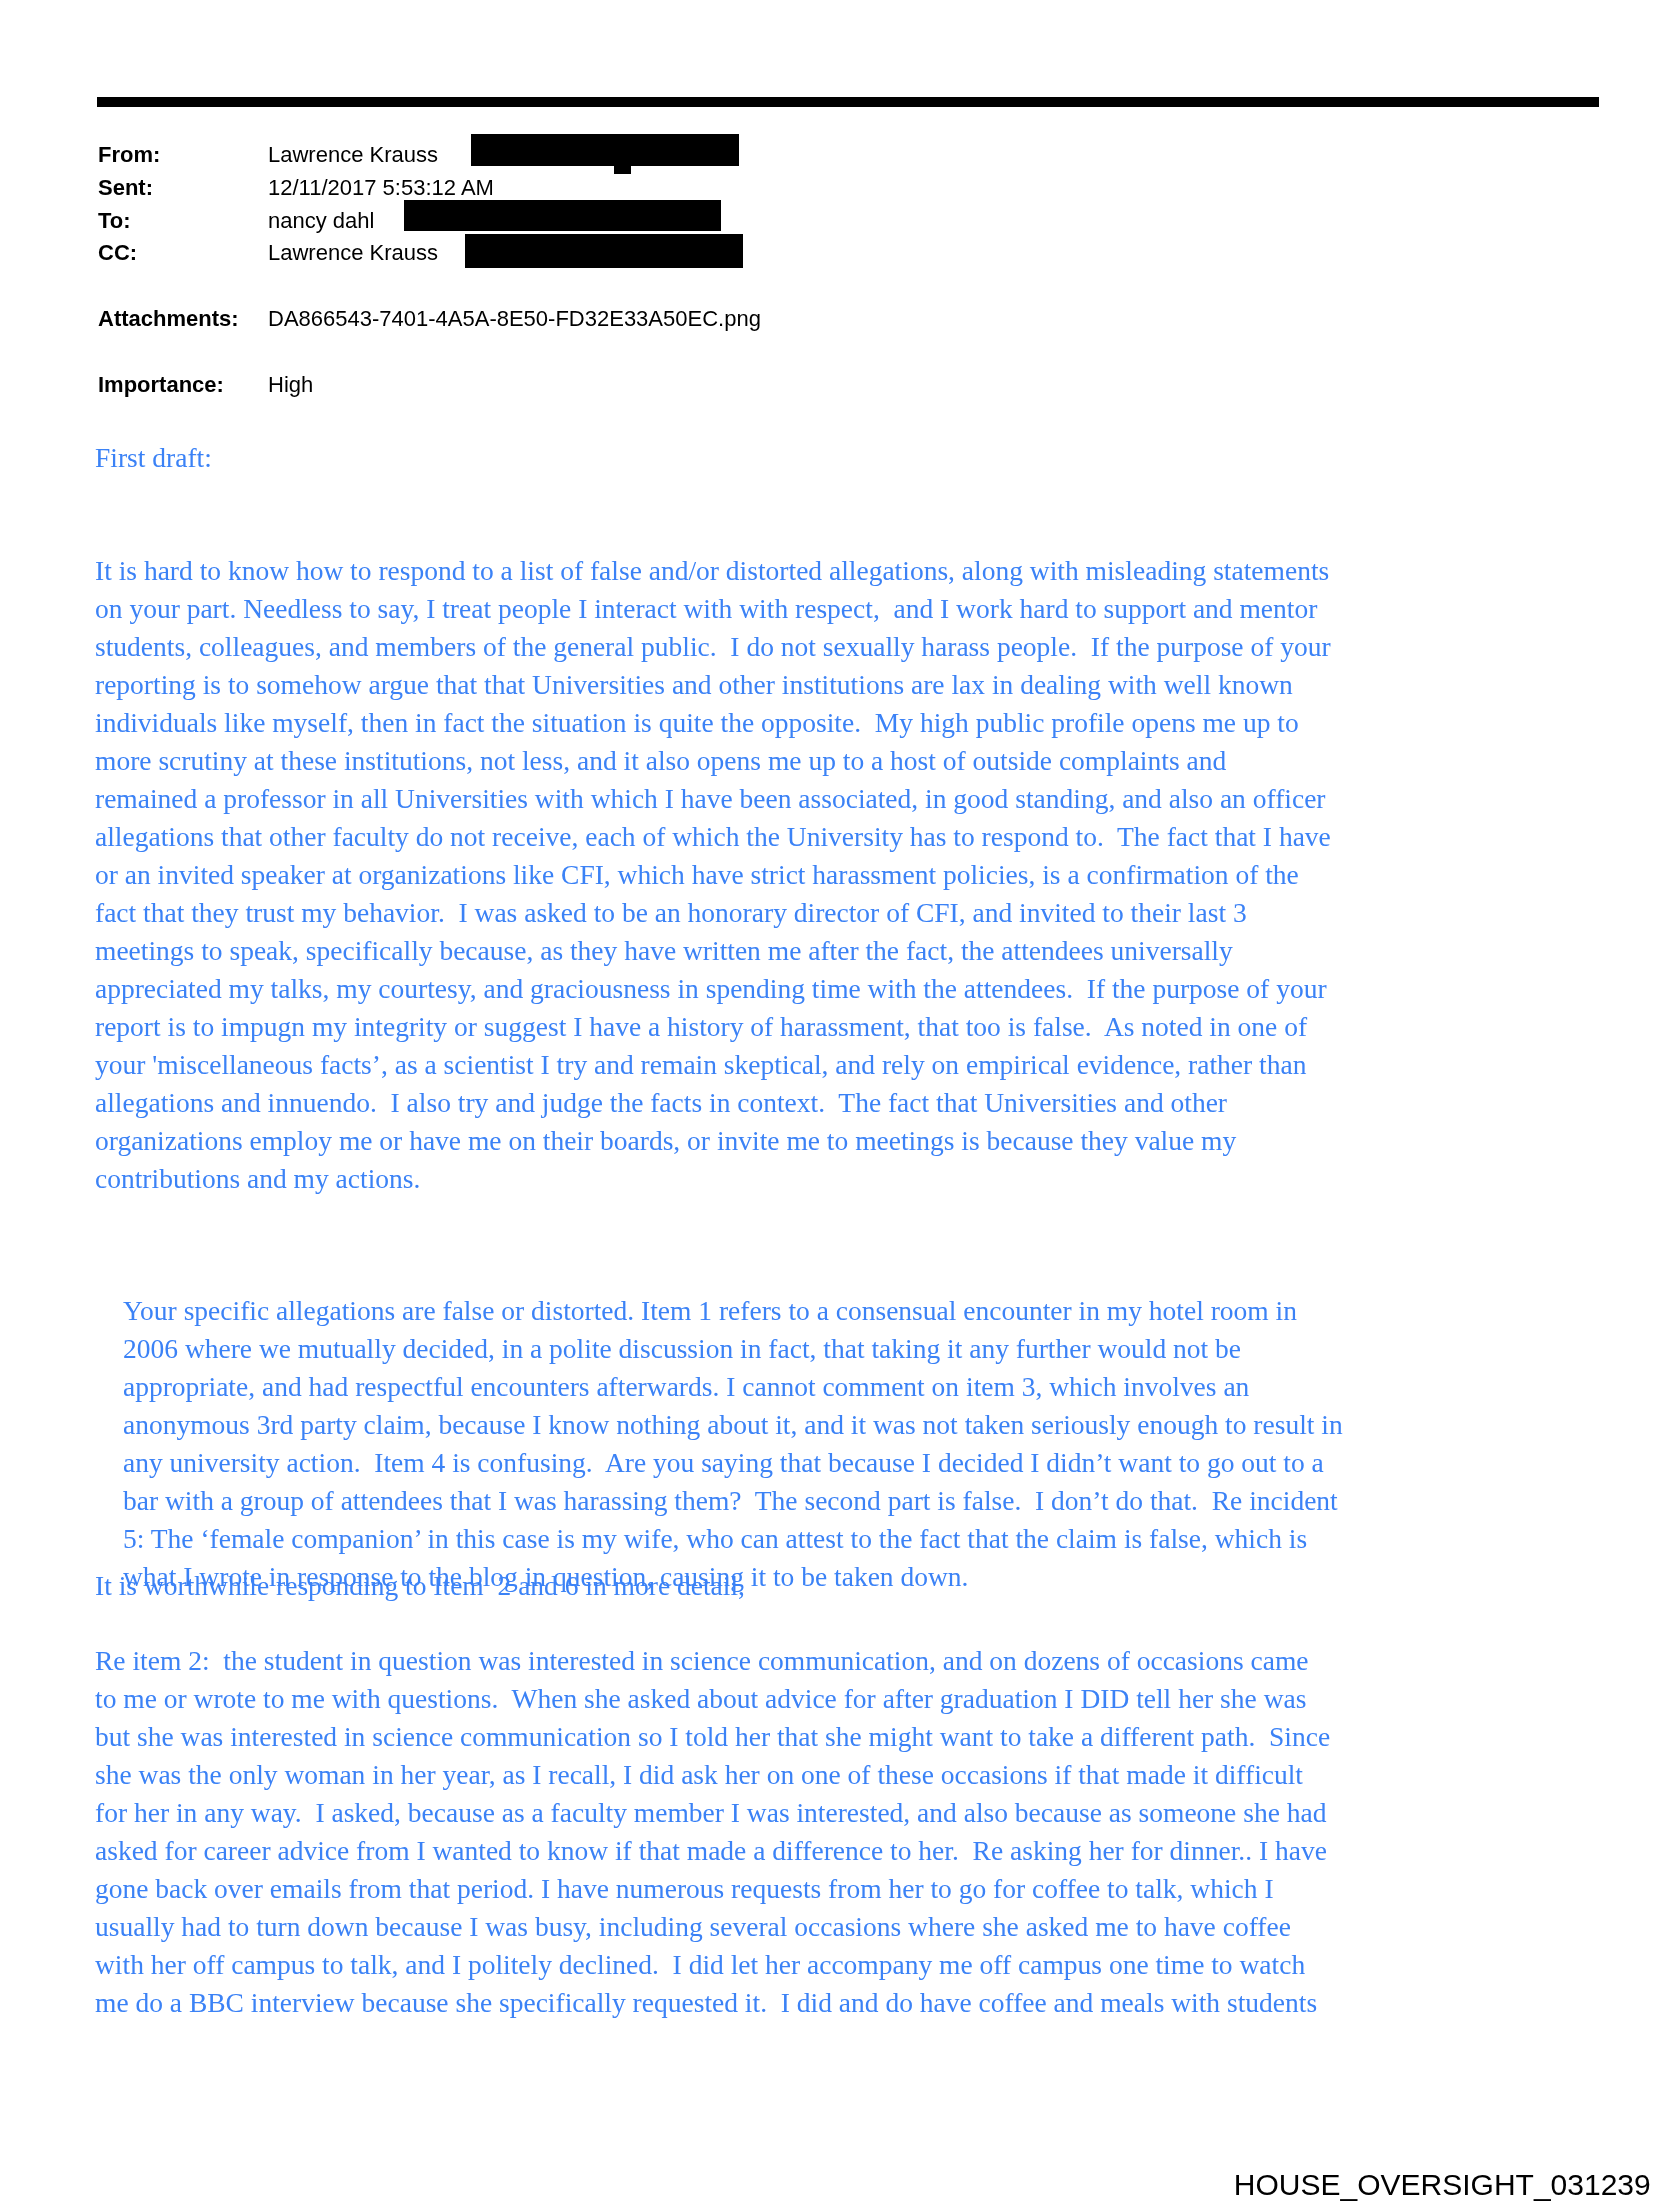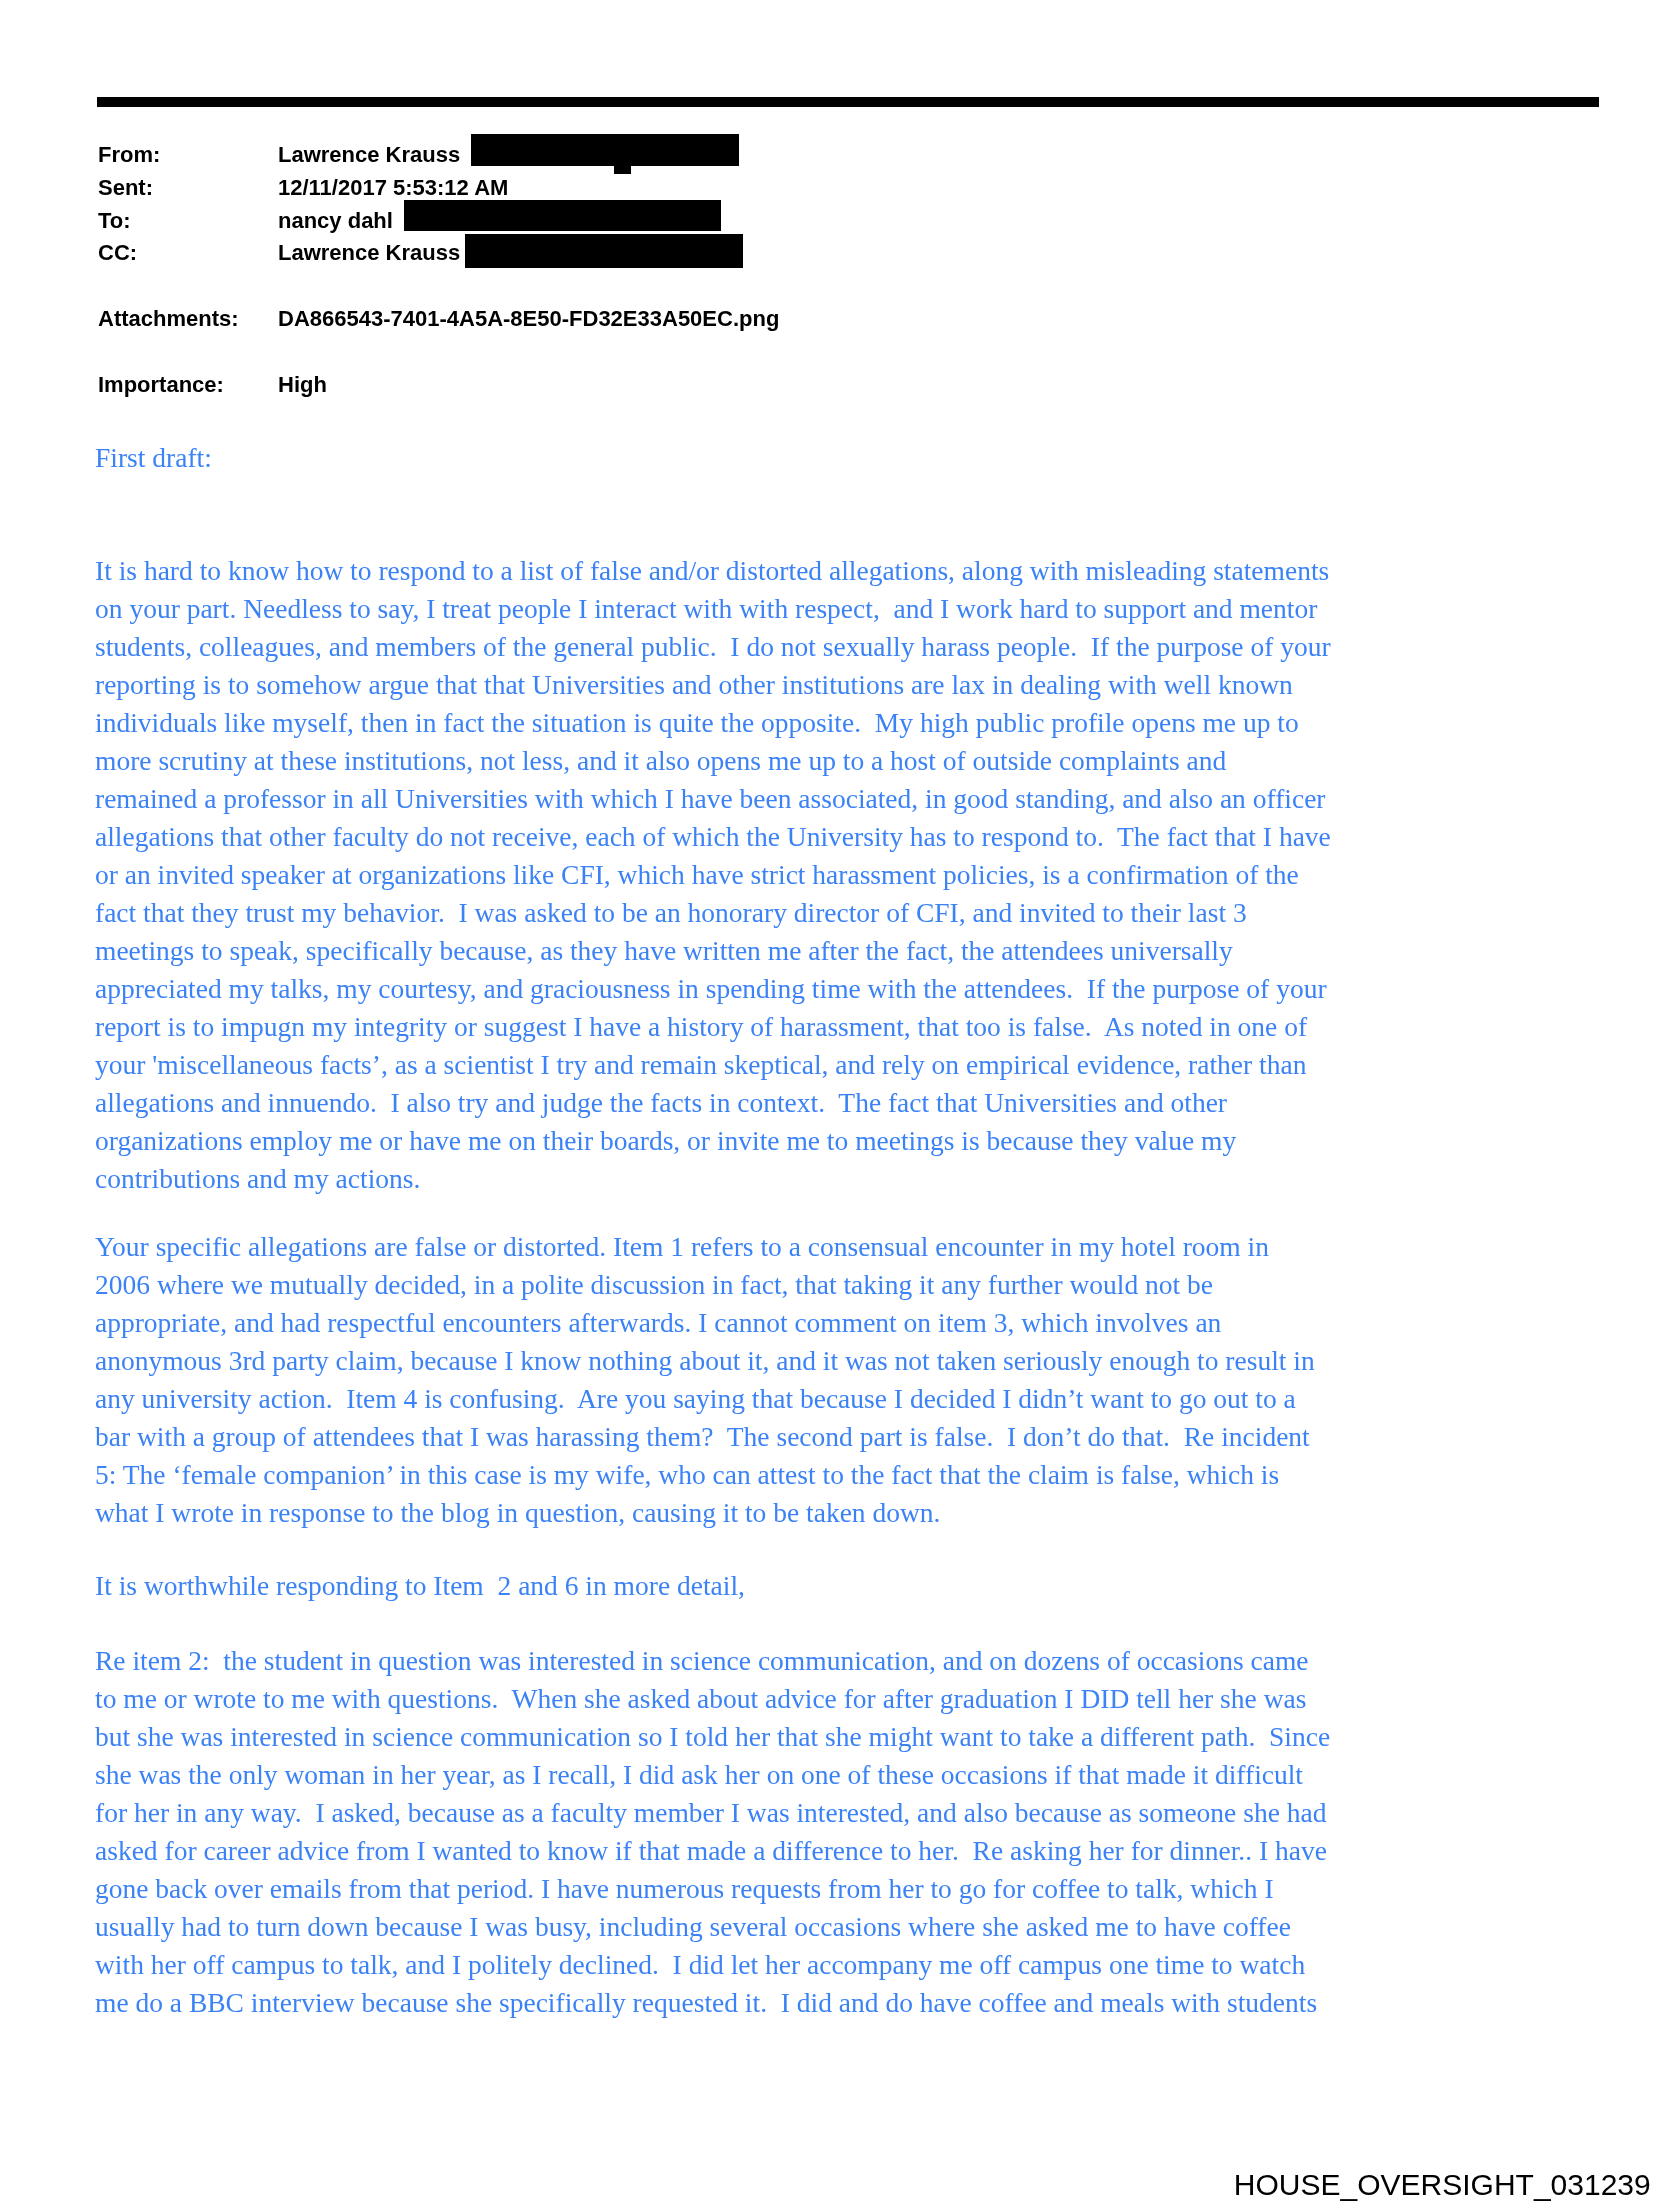--- a/index.html
+++ b/index.html
@@ -24,21 +24,21 @@
   .hdr-row {
     position: absolute;
     left: 98px;
     width: 1506px;
     height: 29px;
     font-family: "Liberation Sans", sans-serif;
     font-size: 22px;
     line-height: 29px;
   }
   .hdr-label { position: absolute; left: 0; font-weight: bold; white-space: pre; }
-  .hdr-value { position: absolute; left: 180px; white-space: pre; font-weight: bold; }
+  .hdr-value { position: absolute; left: 170px; white-space: pre; }
 
   
   .redaction { position: absolute; background: #000000; }
   .redact-from      { left: 471px; top: 134px; width: 268px; height: 32px; }
   .redact-from-tail { left: 614px; top: 165px; width: 17px;  height: 8.5px; }
   .redact-to        { left: 404px; top: 200px; width: 317px; height: 31px; }
   .redact-cc        { left: 465px; top: 234px; width: 278px; height: 34px; }
 
   
   .serif-block {
@@ -49,21 +49,21 @@
     font-size: 27.5px;
     color: #3b82f6;
   }
   .serif-block .line {
     white-space: pre;
     height: 38px;
     line-height: 38px;
   }
   .intro { top: 439px; }
   .para-1 { top: 552px; }
-  .para-2 { top: 1228px; }
+  .para-2 { top: 1292px; margin-left: 28px; }
   .para-3 { top: 1567px; }
   .para-4 { top: 1642px; }
 
   
   .footer-stamp {
     position: absolute;
     right: 18.3px;
     top: 2156px;
     font-family: "Liberation Sans", sans-serif;
     font-size: 30px;

